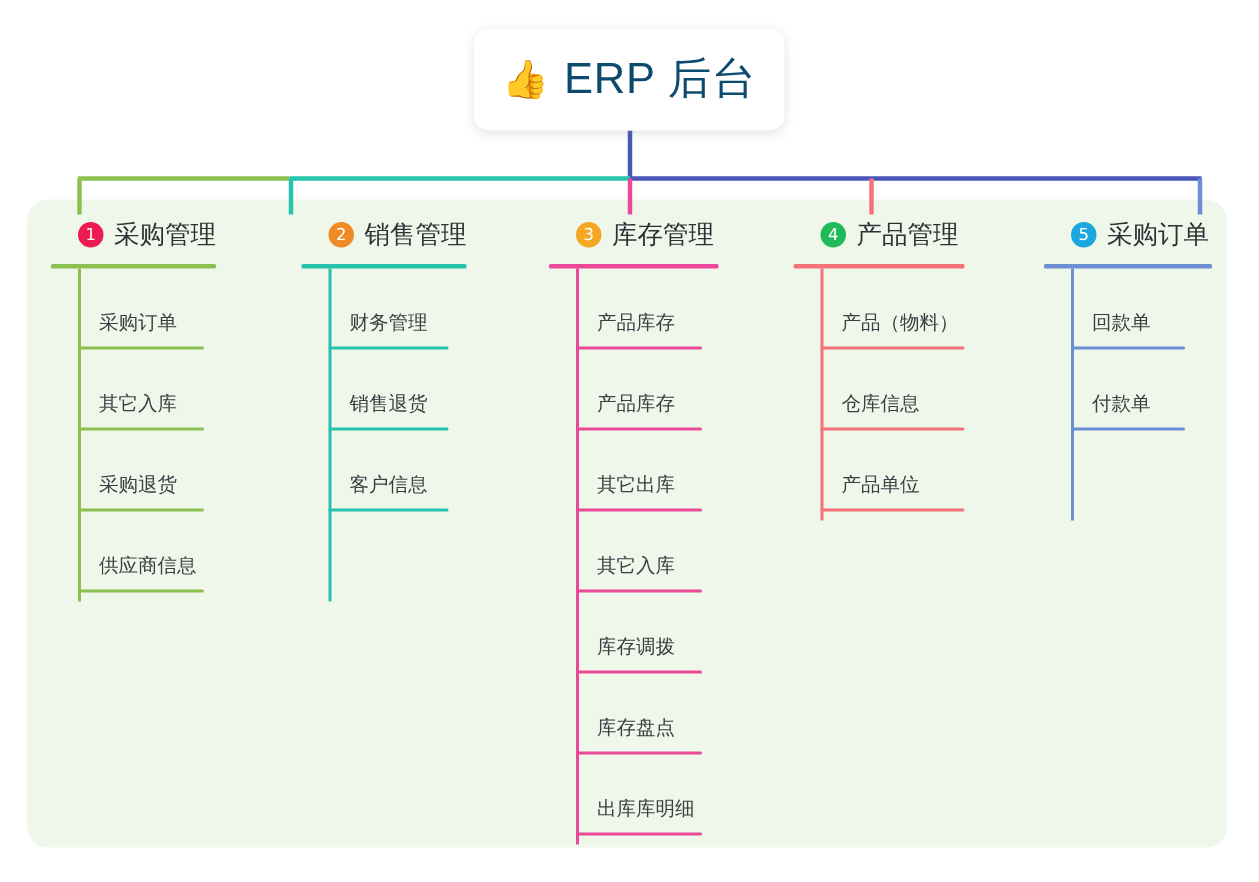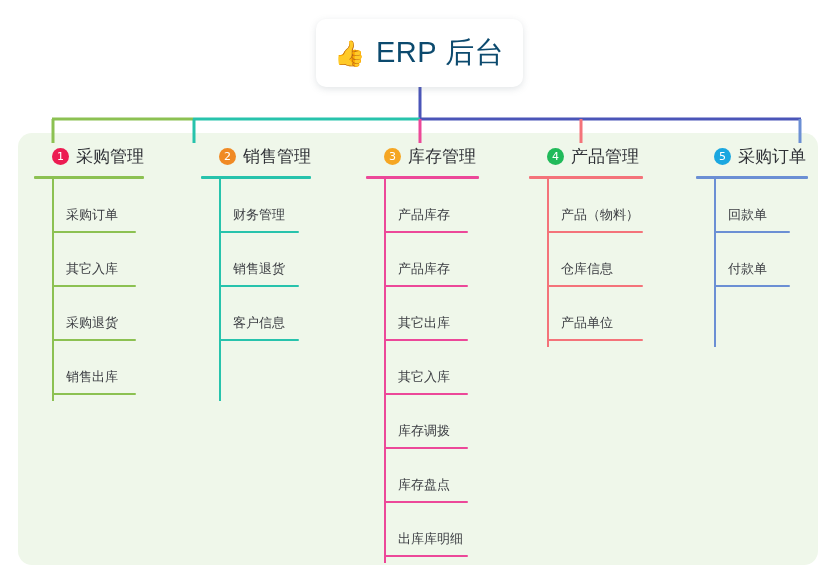--- a/index.html
+++ b/index.html
@@ -169,21 +169,21 @@
           </div>
           <div class="leaf">
             <span class="leaf-label">其它入库</span>
             <div class="leaf-rule" style="background: rgb(140, 193, 82); width: 84px;"></div>
           </div>
           <div class="leaf">
             <span class="leaf-label">采购退货</span>
             <div class="leaf-rule" style="background: rgb(140, 193, 82); width: 84px;"></div>
           </div>
           <div class="leaf">
-            <span class="leaf-label">销售出库</span>
+            <span class="leaf-label">供应商信息</span>
             <div class="leaf-rule" style="background: rgb(140, 193, 82); width: 84px;"></div>
           </div>
         </div>
       </div>
       <div class="branch" style="left: 201px;">
         <div class="branch-head">
           <span class="badge" style="background: rgb(240, 138, 36);">2</span>
           <span class="branch-title">销售管理</span>
         </div>
         <div class="head-rule" style="background: rgb(39, 195, 172); width: 110px;"></div>

